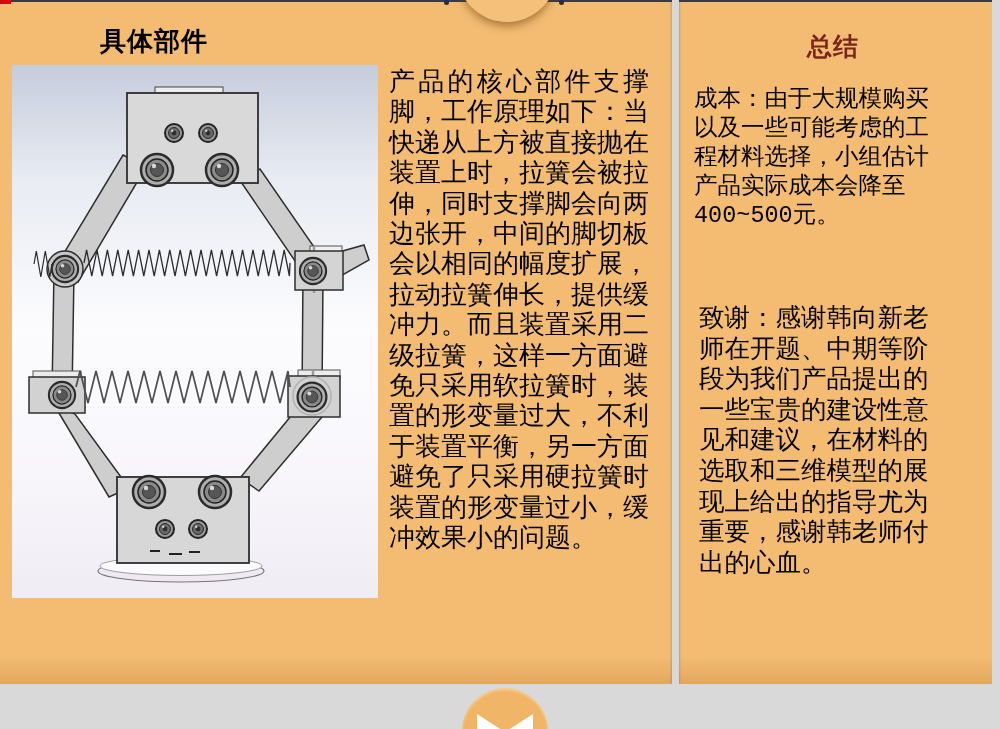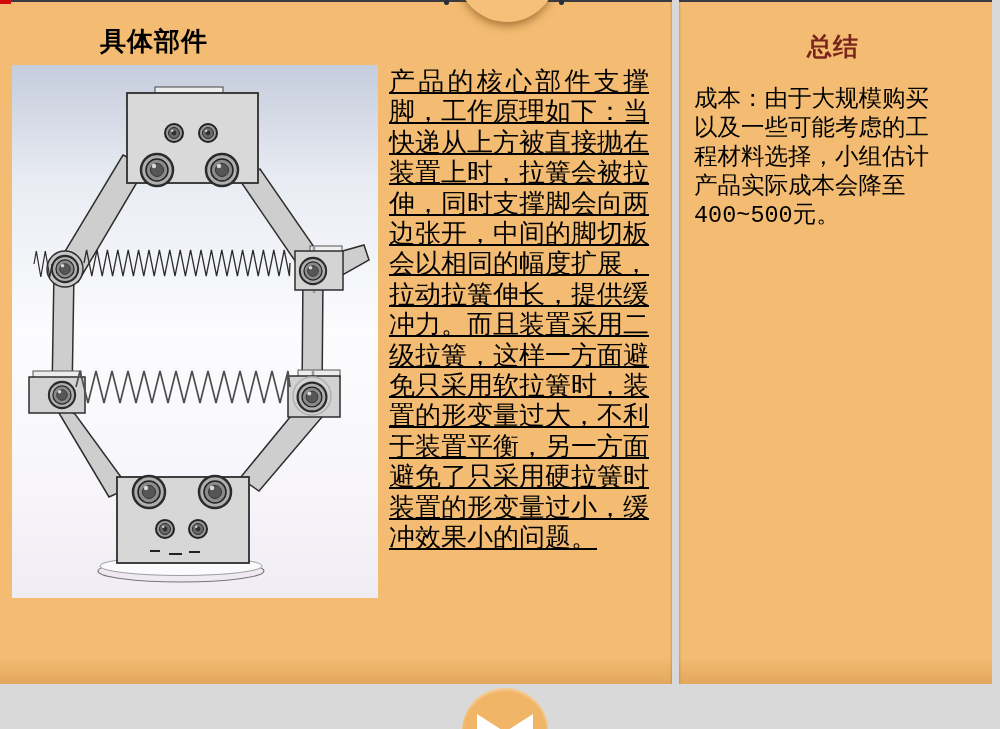--- a/index.html
+++ b/index.html
@@ -27,21 +27,21 @@
   .bottom-bar{position:absolute;left:0;top:684px;width:1000px;height:45px;background:#d9d9d9;}
 
   .left-title{
     position:absolute;left:100px;top:24px;font-size:26px;font-weight:bold;color:#000;
     letter-spacing:1px;
   }
   .cad-wrap{position:absolute;left:12px;top:65px;width:366px;height:533px;}
 
   .principle{
     position:absolute;left:389px;top:66px;width:260px;
-    font-size:26px;line-height:30.4px;color:#000;text-align:justify;text-decoration:underline;
+    font-size:26px;line-height:30.4px;color:#000;text-align:justify;
   }
   .summary-title{
     position:absolute;left:795px;top:30px;font-size:25px;font-weight:bold;color:#7a251c;
     letter-spacing:1px;
     margin-left:12px;
   }
   .cost-par{
     position:absolute;left:694px;top:85px;width:247px;
     font-size:23.5px;line-height:29px;color:#000;font-family:Liberation Mono, monospace;
   }
@@ -154,20 +154,21 @@
       <polyline class="spring" stroke="#4f4f4f" stroke-width="1.7" fill="none" points="64,322 68.0,306 76.0,338 84.0,306 92.0,338 100.0,306 108.0,338 116.0,306 124.0,338 132.0,306 140.0,338 148.0,306 156.0,338 164.0,306 172.0,338 180.0,306 188.0,338 196.0,306 204.0,338 212.0,306 220.0,338 228.0,306 236.0,338 244.0,306 252.0,338 260.0,306 268.0,338 276.0,306 278,322"></polyline>
     </svg>
   </div>
 
   <div class="principle">产品的核心部件支撑脚，工作原理如下：当快递从上方被直接抛在装置上时，拉簧会被拉伸，同时支撑脚会向两边张开，中间的脚切板会以相同的幅度扩展，拉动拉簧伸长，提供缓冲力。而且装置采用二级拉簧，这样一方面避免只采用软拉簧时，装置的形变量过大，不利于装置平衡，另一方面避免了只采用硬拉簧时装置的形变量过小，缓冲效果小的问题。</div>
 
   <div class="divider"></div>
 
   <div class="summary-title">总结</div>
   <div class="cost-par">成本：由于大规模购买以及一些可能考虑的工程材料选择，小组估计产品实际成本会降至400~500元。</div>
+  <div class="thanks-par">致谢：感谢韩向新老师在开题、中期等阶段为我们产品提出的一些宝贵的建设性意见和建议，在材料的选取和三维模型的展现上给出的指导尤为重要，感谢韩老师付出的心血。</div>
 </div>
 
 <div class="right-strip"></div>
 <div class="bottom-bar"></div>
 
 <button class="envelope-btn" aria-label="mail">
   <svg viewBox="0 0 86 86" width="86" height="86">
     <polygon points="15,26 43,44 71,26 71,60 15,60" fill="#ffffff"></polygon>
   </svg>
 </button>

